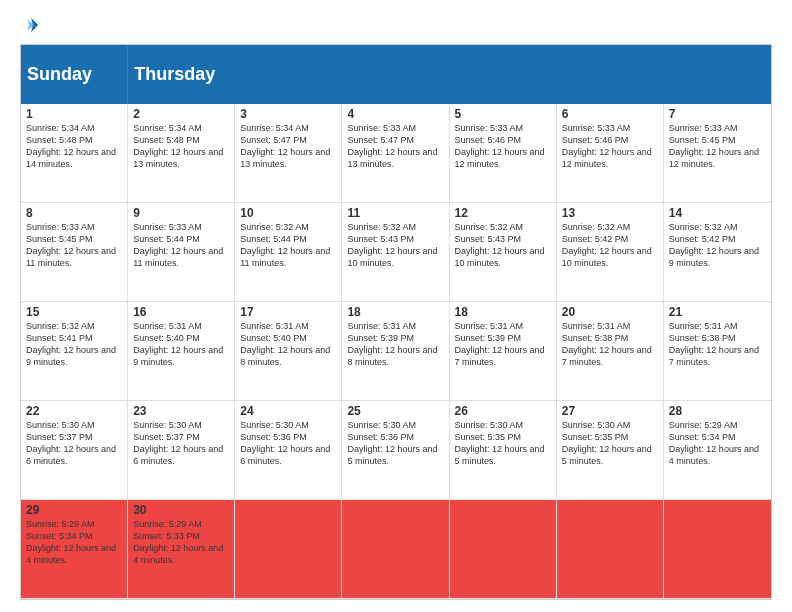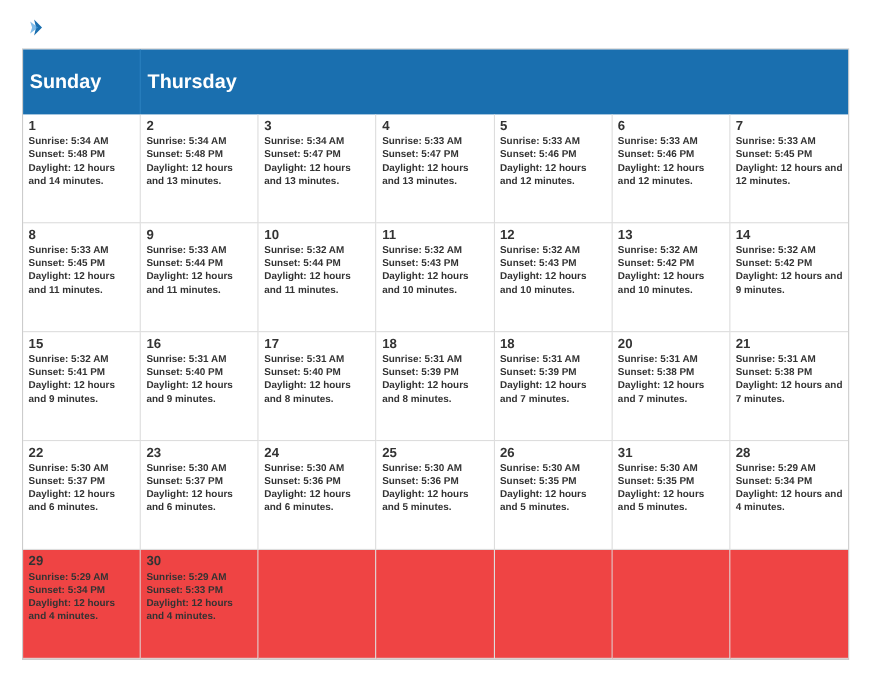--- a/index.html
+++ b/index.html
@@ -104,21 +104,20 @@
       font-size: 12px;
       font-weight: bold;
       color: #333;
       display: block;
       margin-bottom: 1px;
     }
     .cell-text {
       font-size: 9px;
       line-height: 1.35;
       color: #333;
-      font-weight: bold;
     }
   </style>
 </head>
 <body>
 
 <div class="page">
   <div class="header">
     <div class="logo">
       <div class="logo-text">
         <span class="logo-general"></span>
@@ -293,21 +292,21 @@
 Sunset: 5:36 PM
 Daylight: 12 hours and 5 minutes.</div>
         </div>
         <div class="cal-cell">
           <span class="day-num">26</span>
           <div class="cell-text" style="white-space: pre-line;">Sunrise: 5:30 AM
 Sunset: 5:35 PM
 Daylight: 12 hours and 5 minutes.</div>
         </div>
         <div class="cal-cell">
-          <span class="day-num">31</span>
+          <span class="day-num">27</span>
           <div class="cell-text" style="white-space: pre-line;">Sunrise: 5:30 AM
 Sunset: 5:35 PM
 Daylight: 12 hours and 5 minutes.</div>
         </div>
         <div class="cal-cell">
           <span class="day-num">28</span>
           <div class="cell-text" style="white-space: pre-line;">Sunrise: 5:29 AM
 Sunset: 5:34 PM
 Daylight: 12 hours and 4 minutes.</div>
         </div>

